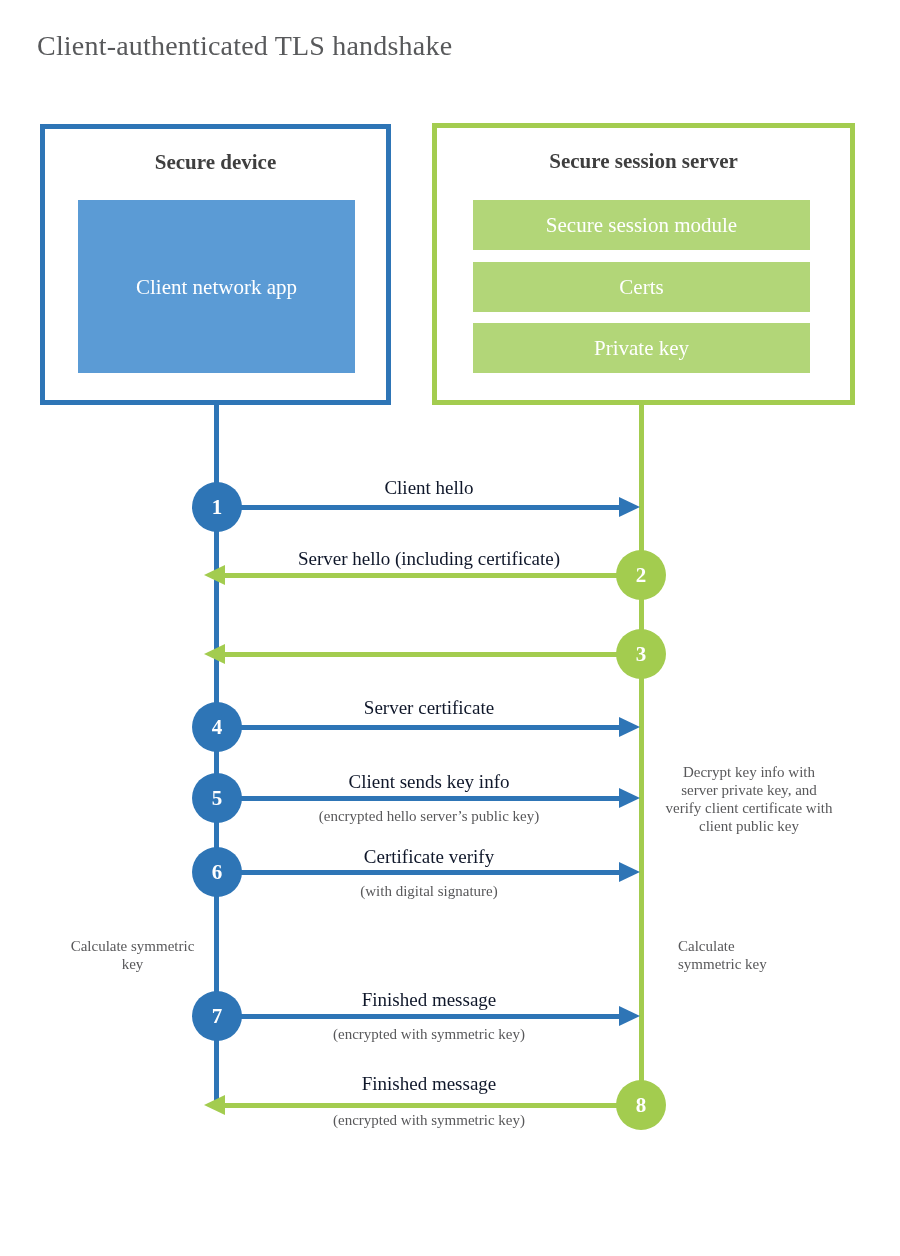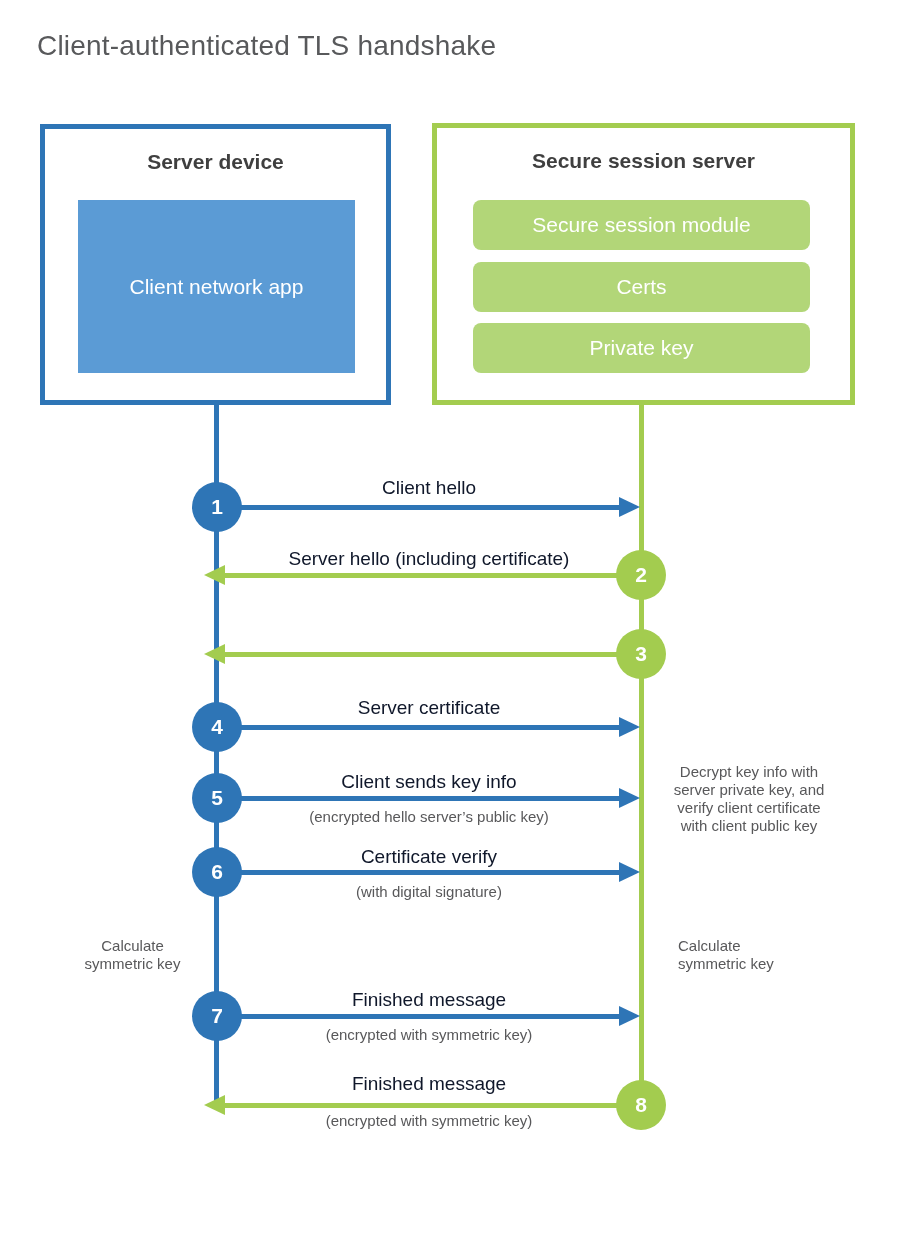--- a/index.html
+++ b/index.html
@@ -1,19 +1,19 @@
 <!DOCTYPE html>
 <html><head>
 <meta charset="utf-8">
 <style>
   * { margin:0; padding:0; box-sizing:border-box; }
   html,body { background:#ffffff; }
   .canvas {
     position:relative; width:900px; height:1256px; background:#ffffff;
-    font-family:Liberation Sans, sans-serif; overflow:hidden;
+    font-family:Liberation Serif, serif; overflow:hidden;
   }
   .title {
     position:absolute; left:37px; top:30px;
     font-size:28px; font-weight:300; color:#58595B; letter-spacing:.2px;
   }
   
   .actor-box { position:absolute; background:#fff; }
   .client-box { left:40px; top:124px; width:351px; height:281px; border:5px solid #2E75B6; }
   .server-box { left:432px; top:123px; width:423px; height:282px; border:5px solid #A3CC4F; }
   .actor-title {
@@ -24,21 +24,21 @@
   .server-title { left:432px; top:149px; width:423px; }
   .blue-module {
     position:absolute; left:78px; top:200px; width:277px; height:173px;
     background:#5B9BD5; color:#fff; font-size:21px;
     display:flex; align-items:center; justify-content:center; text-align:center;
     padding:0 40px; line-height:28px;
   }
   .green-bar {
     position:absolute; left:473px; width:337px; height:50px;
     background:#B2D678; color:#fff; font-size:21px;
-    display:flex; align-items:center; justify-content:center; text-align:center;border-radius:8px;
+    display:flex; align-items:center; justify-content:center; text-align:center;
   }
   
   .lifeline { position:absolute; width:5px; }
   .lifeline.blue { left:214px; top:405px; height:703px; background:#2E75B6; }
   .lifeline.green { left:639px; top:405px; height:700px; background:#A3CC4F; }
   
   .hline { position:absolute; height:5px; }
   .hline.blue { background:#2E75B6; }
   .hline.green { background:#A3CC4F; }
   .arr { position:absolute; width:0; height:0; border-top:10px solid transparent; border-bottom:10px solid transparent; }
@@ -69,21 +69,21 @@
   .calc-right { left:678px; top:937px; width:110px; text-align:left; }
 </style>
 </head>
 <body>
 
 <div class="canvas">
 
   <div class="title">Client-authenticated TLS handshake</div>
 
   <div class="actor-box client-box"></div>
-  <div class="actor-title client-title">Server device</div>
+  <div class="actor-title client-title">Secure device</div>
   <div class="blue-module">Client network app</div>
 
   <div class="actor-box server-box"></div>
   <div class="actor-title server-title">Secure session server</div>
   <div class="green-bar" style="top:200px">Secure session module</div>
   <div class="green-bar" style="top:262px">Certs</div>
   <div class="green-bar" style="top:323px">Private key</div>
 
   <div class="lifeline blue"></div>
   <div class="lifeline green"></div>

